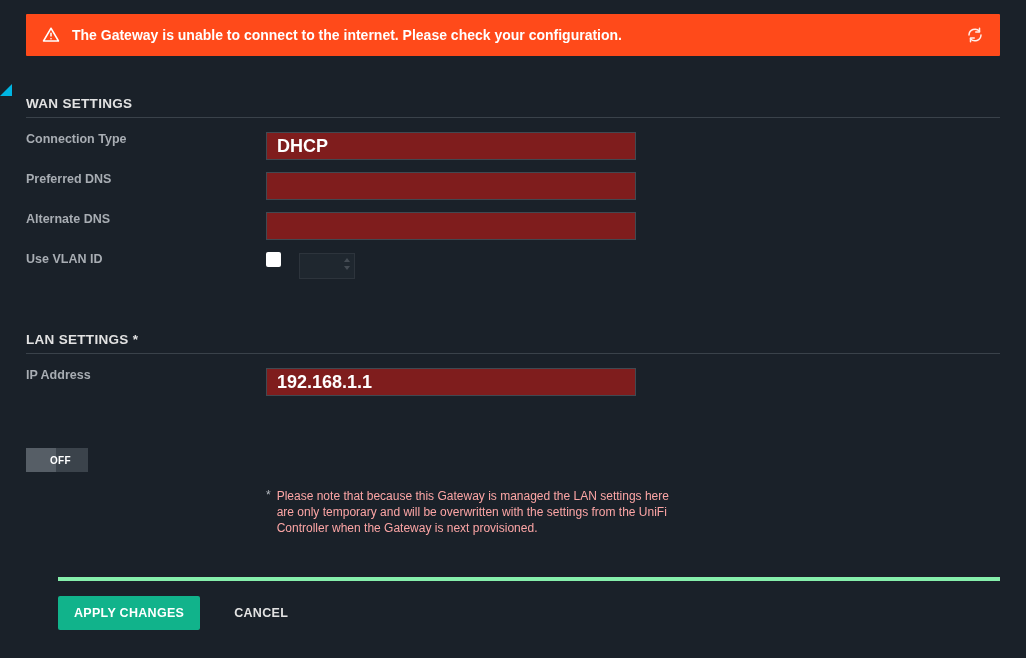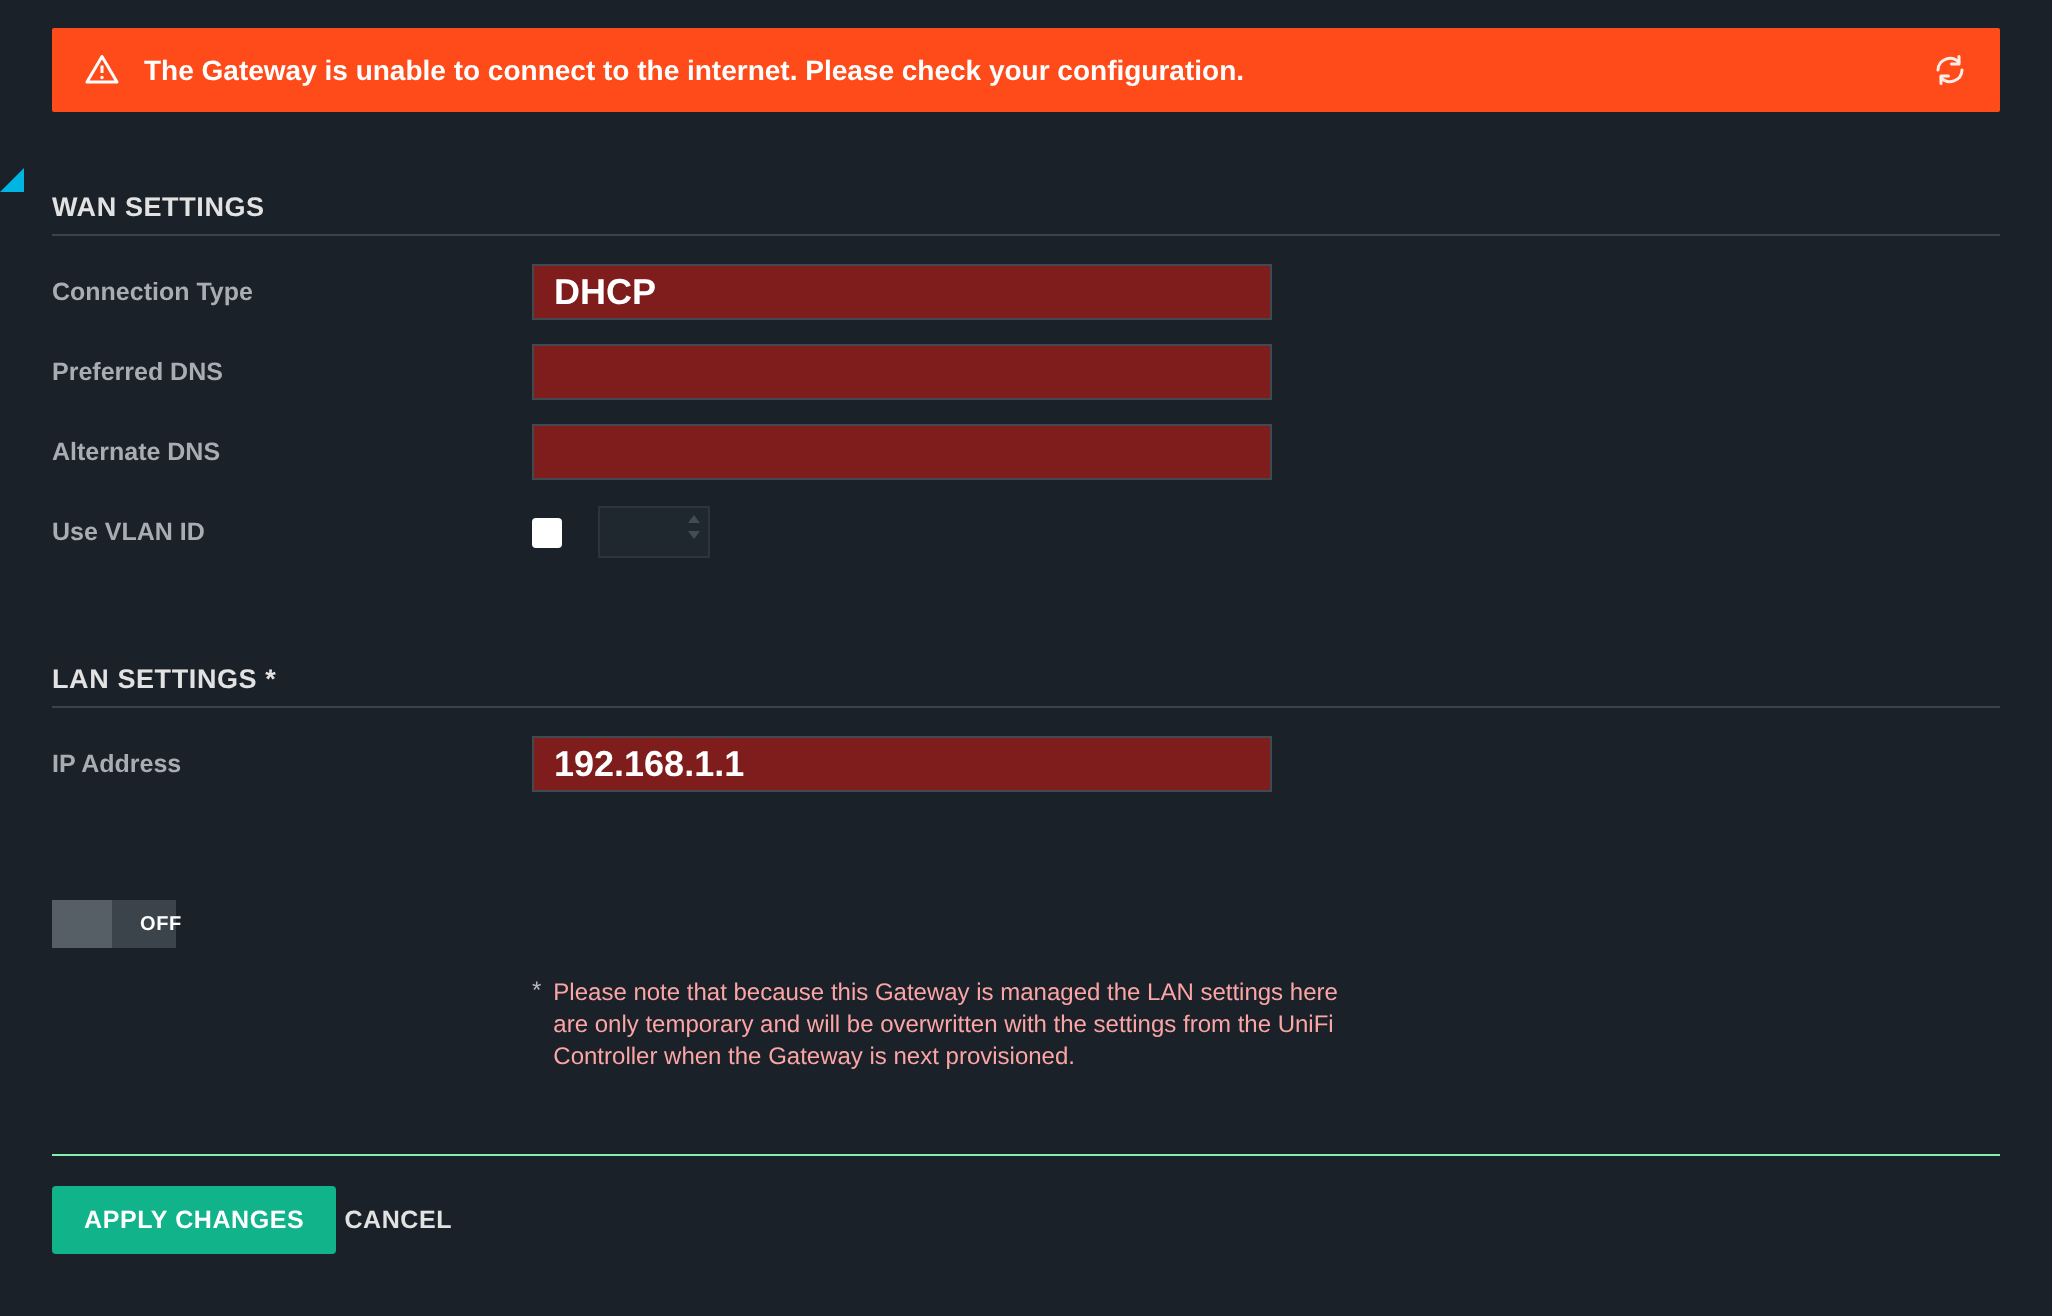--- a/index.html
+++ b/index.html
@@ -58,21 +58,20 @@
       font-size: 13.5px;
       font-weight: 700;
       color: #e2e2e2;
       letter-spacing: 0.3px;
       border-bottom: 1px solid #3a424a;
       padding-bottom: 6px;
       margin-bottom: 14px;
     }
     .form-row {
       display: flex;
-      align-items: center;
       margin-bottom: 12px;
       min-height: 28px;
     }
     .form-label {
       width: 240px;
       font-size: 12.5px;
       font-weight: 600;
       color: #a8adb3;
     }
     .text-input {
@@ -130,21 +129,21 @@
     }
     .toggle-knob {
       width: 30px;
       height: 24px;
       background: #565e66;
       position: absolute;
       left: 0;
     }
     .toggle-label {
       position: absolute;
-      left: 44px;
+      left: 24px;
       font-size: 10px;
       font-weight: 700;
       color: #fff;
       letter-spacing: 0.3px;
     }
     .note-row {
       display: flex;
       padding-left: 240px;
       margin-top: 6px;
     }
@@ -154,25 +153,26 @@
       margin-right: 6px;
     }
     .note-text {
       font-size: 12px;
       color: #fca5a5;
       max-width: 400px;
       line-height: 1.35;
     }
     .spacer { height: 40px; }
     .footer {
-      border-top: 1px solid #86efac;
+      border-top: 4px solid #86efac;
       padding-top: 15px;
       display: flex;
       align-items: center;
-      gap: 4px;
+      gap: 34px;
+      margin-left: 32px;
     }
     .btn-primary {
       background: #11b38b;
       color: #fff;
       border: none;
       padding: 10px 16px;
       font-size: 12.5px;
       font-weight: 700;
       letter-spacing: 0.3px;
       cursor: pointer;

